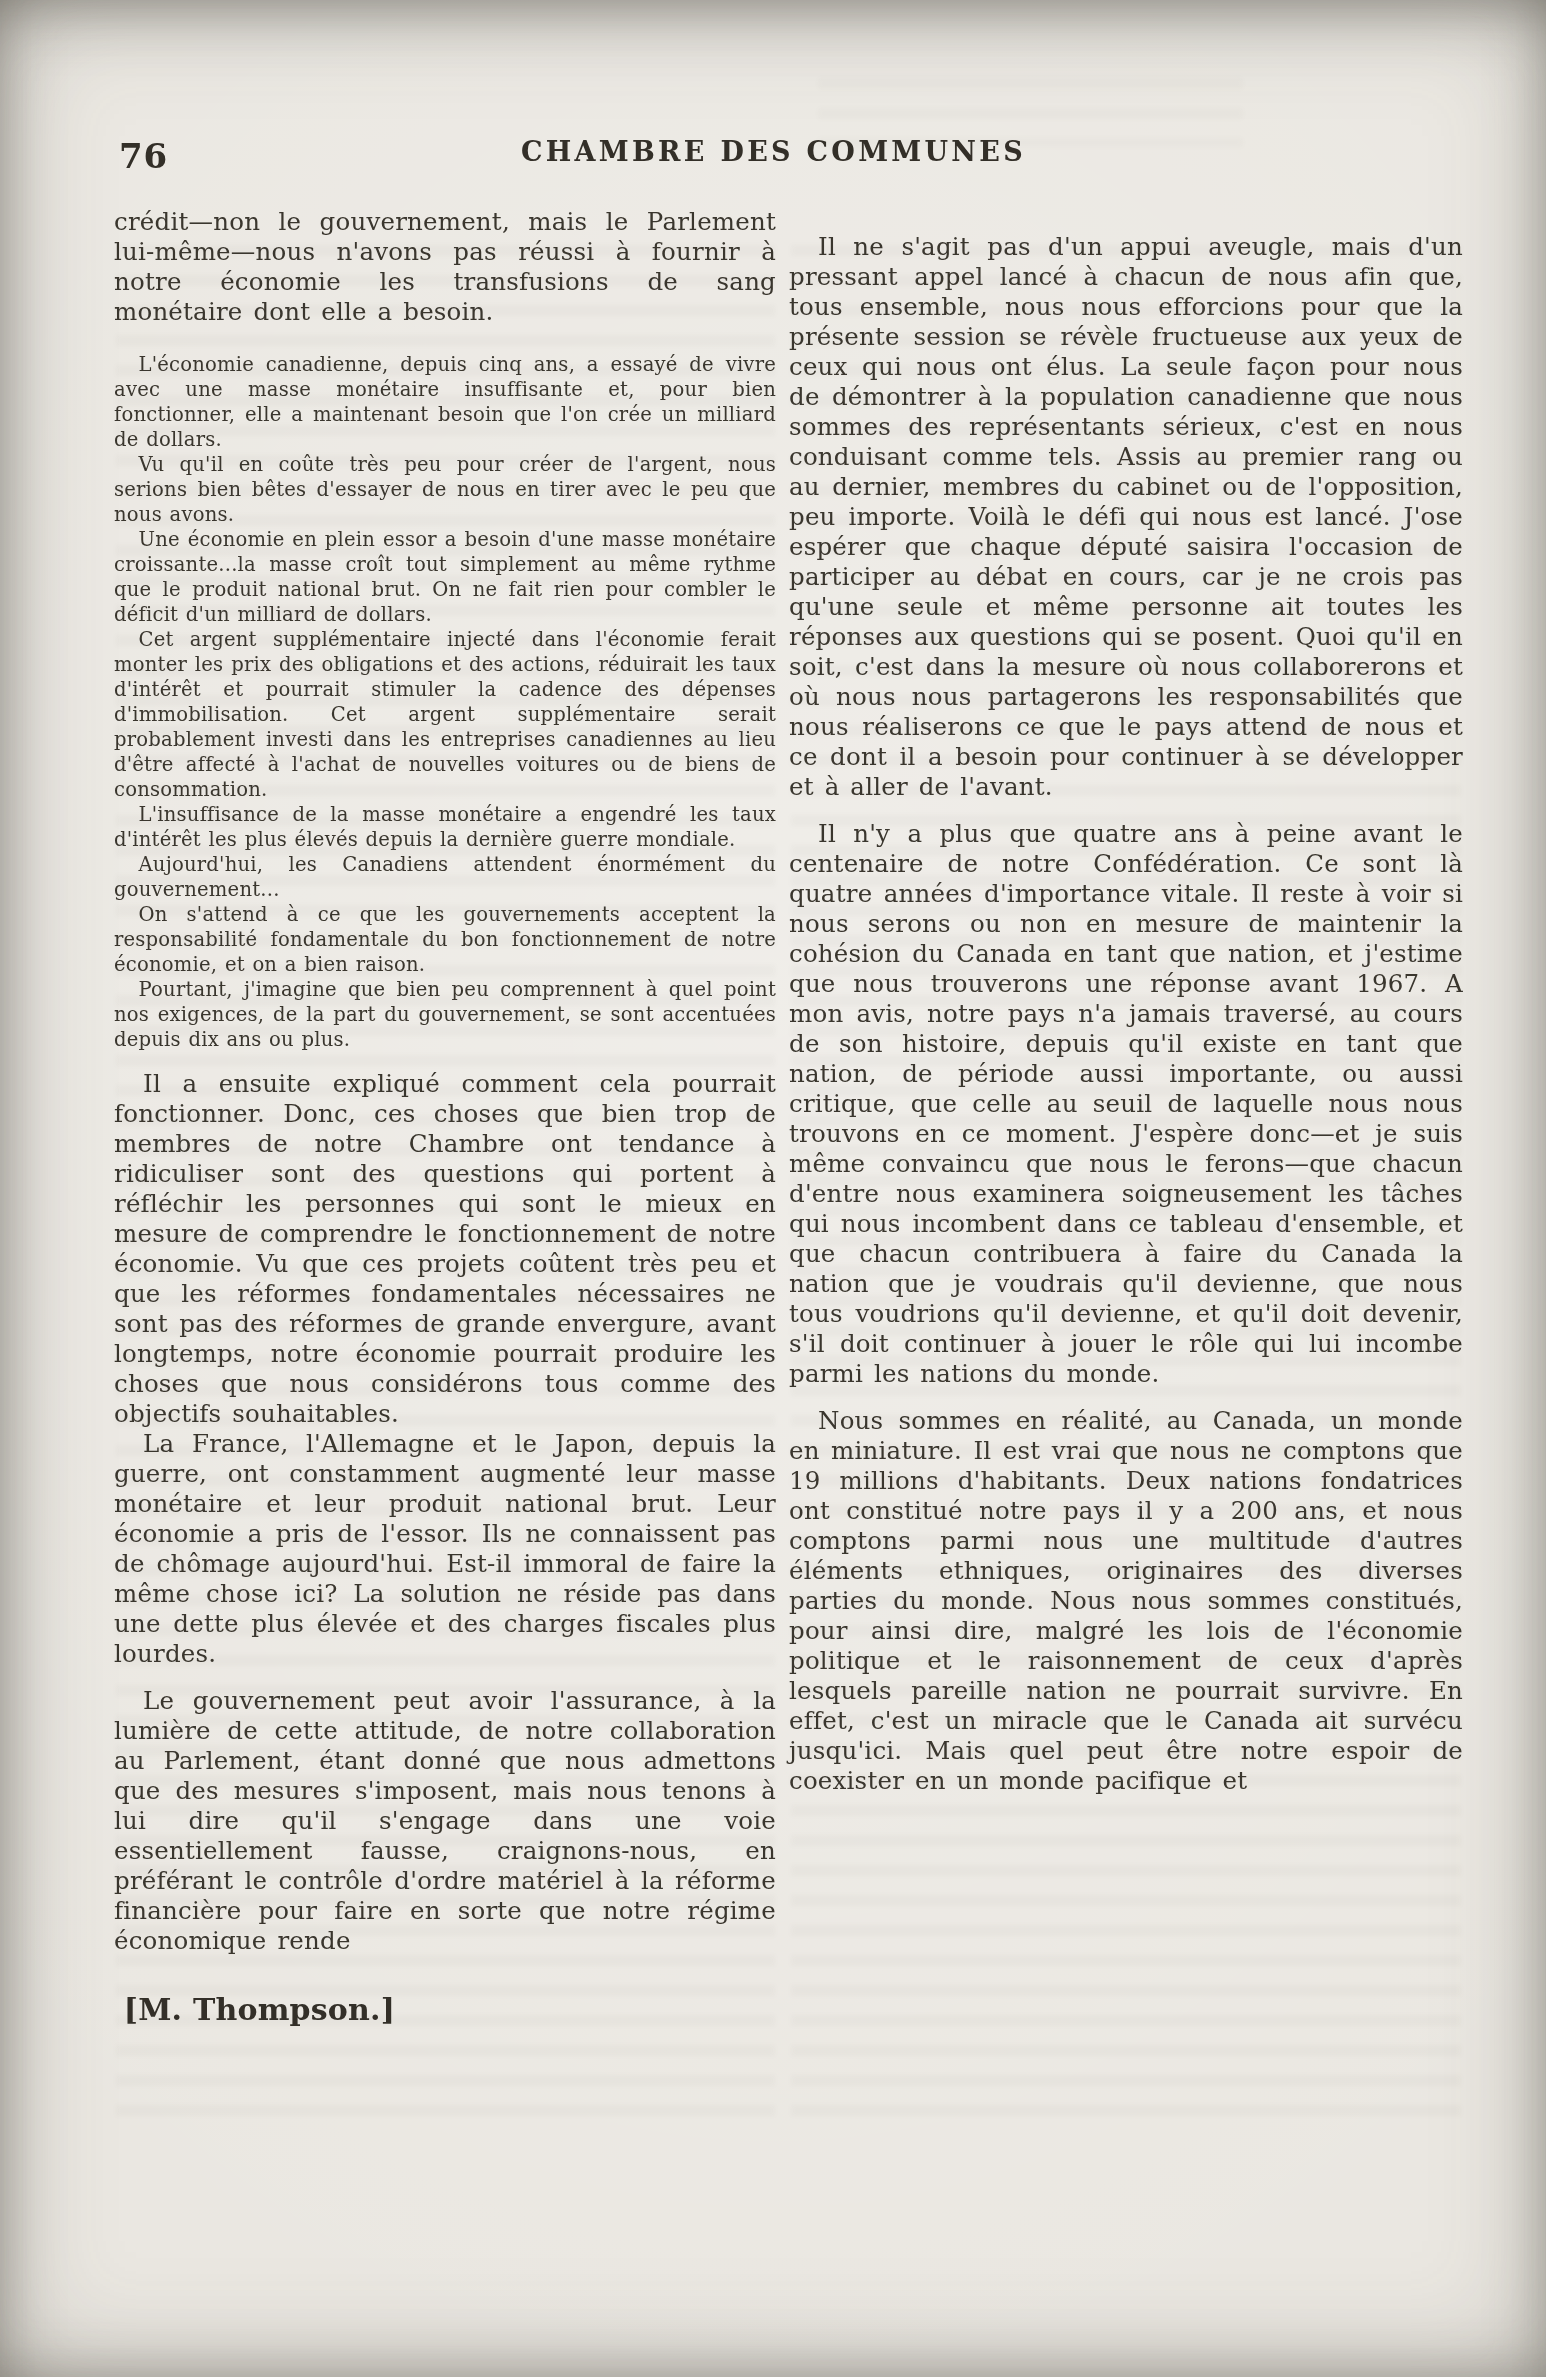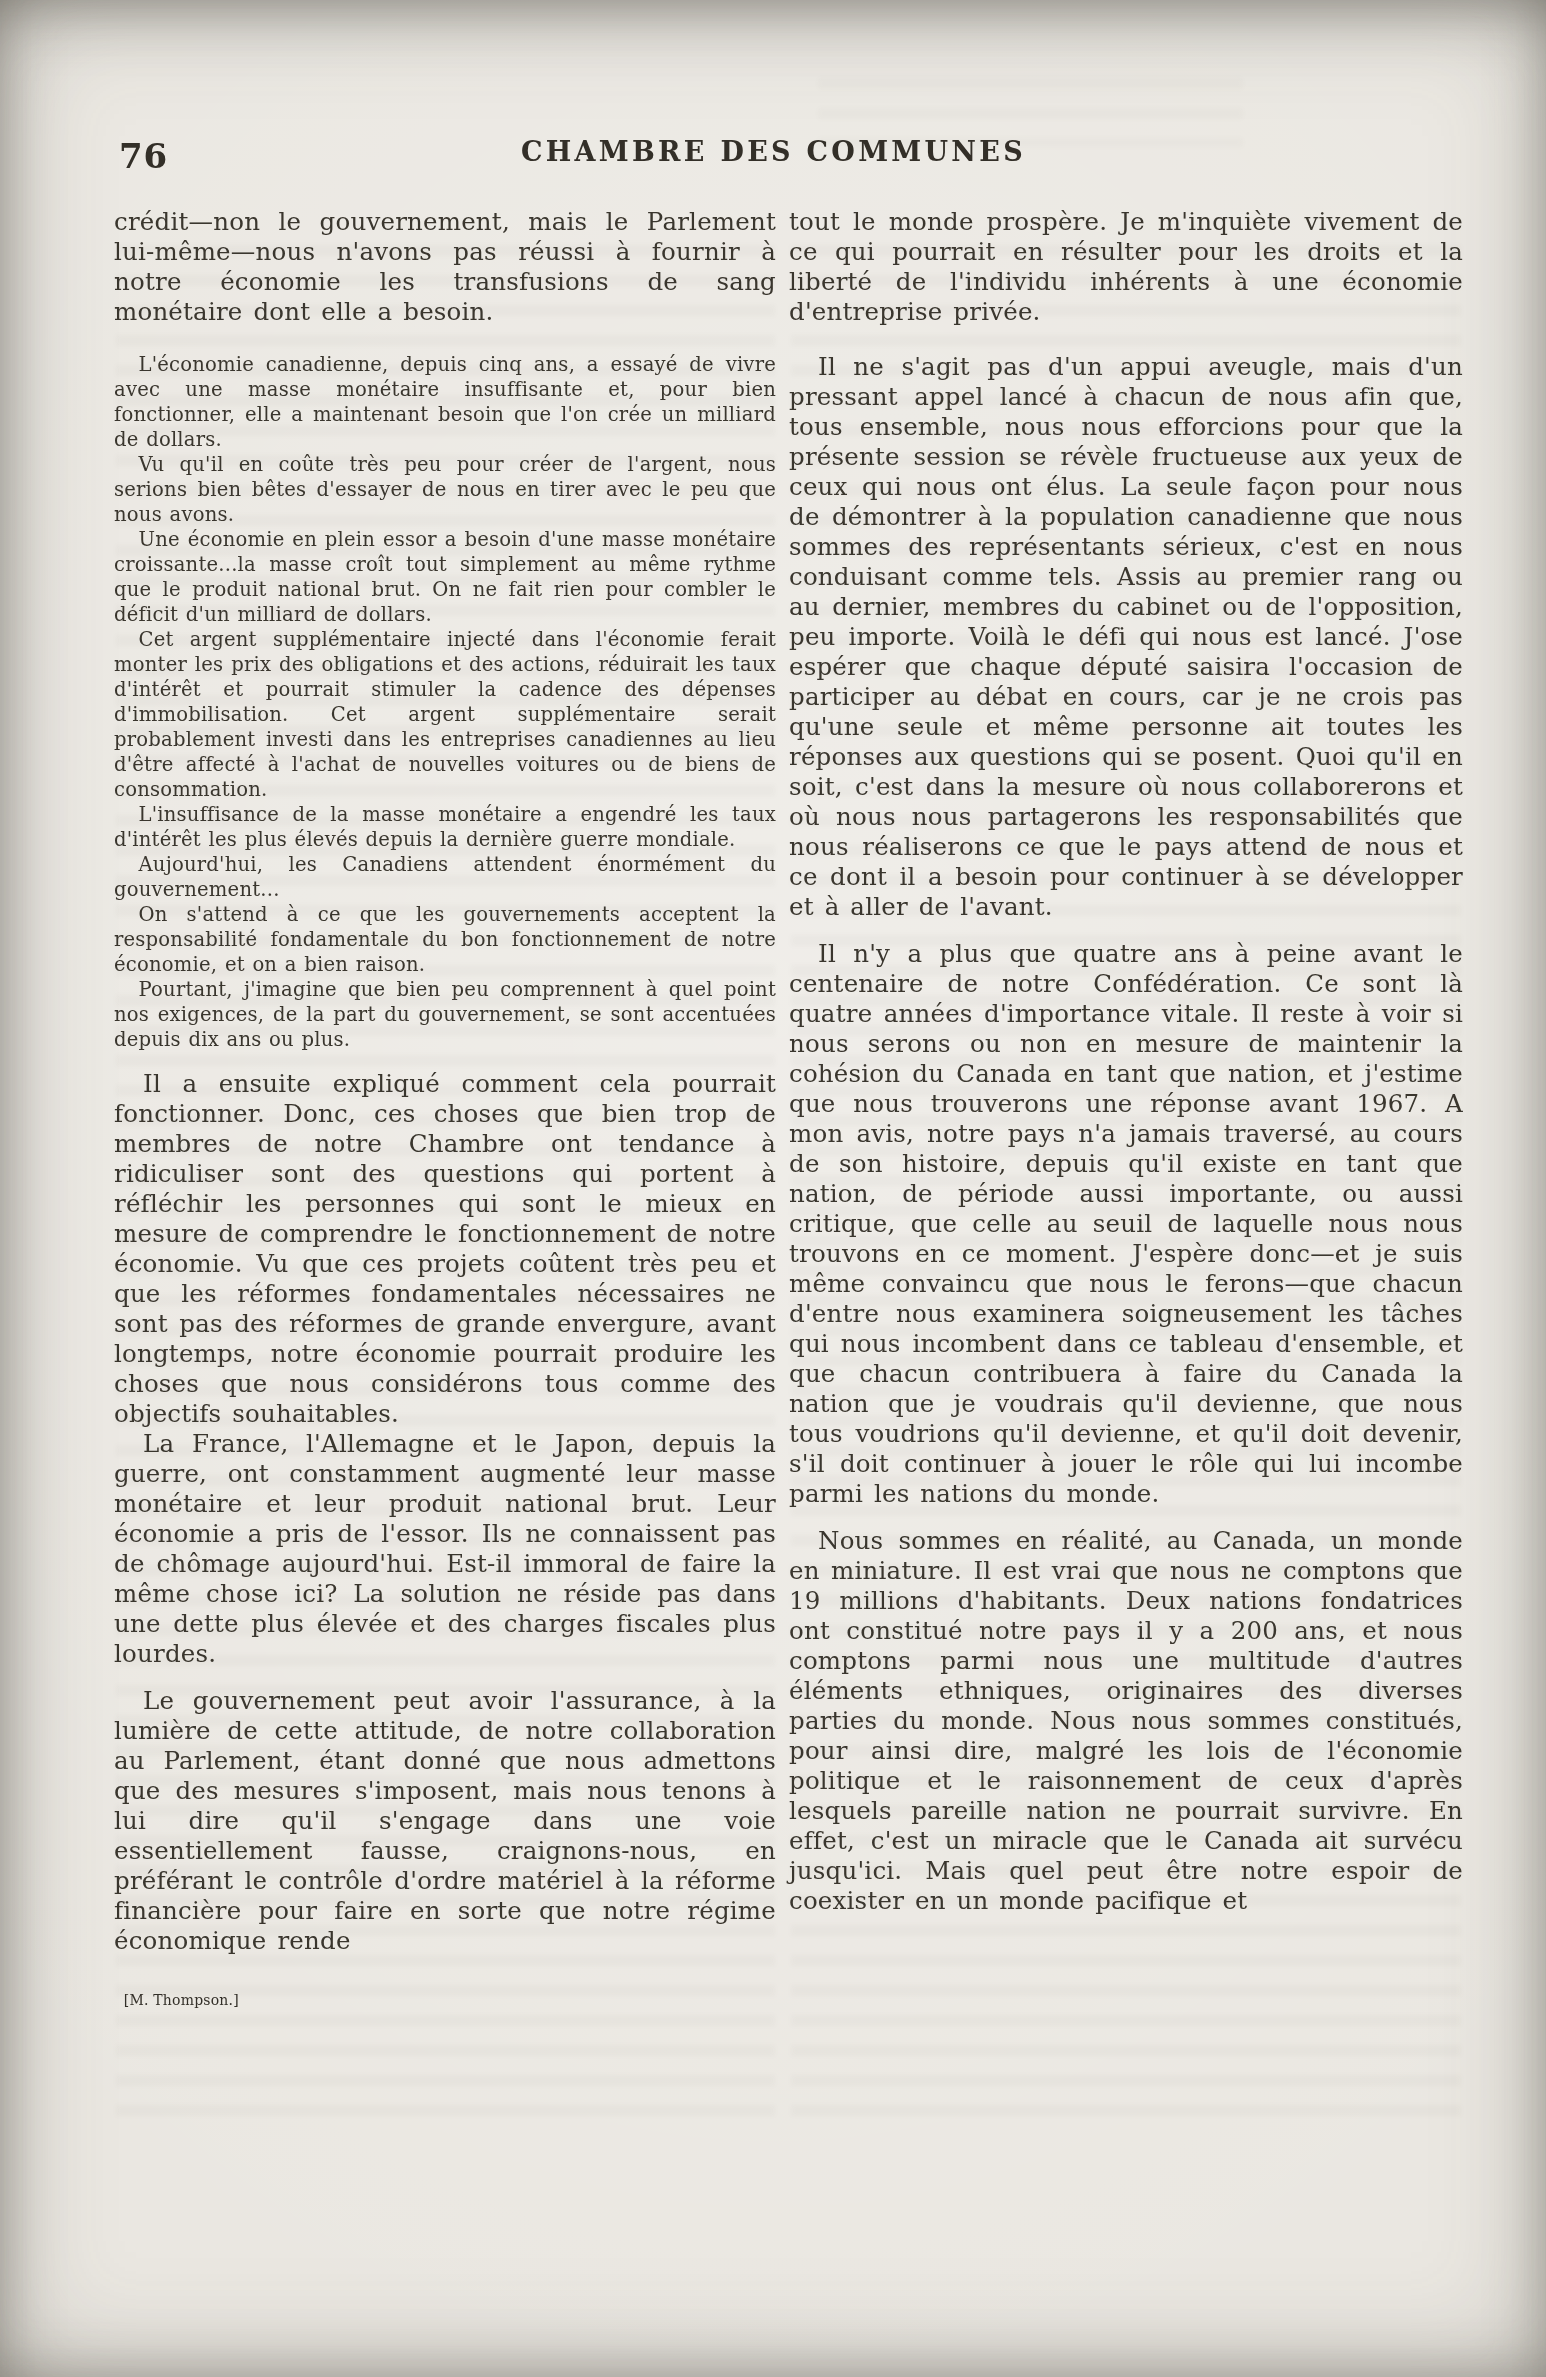--- a/index.html
+++ b/index.html
@@ -100,22 +100,22 @@
     letter-spacing: 0.2px;
   }
   .para.quote.indent { text-indent: 24.5px; }
   .gap-lg { margin-top: 17px; }
   .gap-sm { margin-top: 25px; }
   .para em { font-style: italic; }
 
   .attribution {
     margin-top: 36px;
     padding-left: 9.8px;
-    font-size: 14px;
-    font-weight: normal;
+    font-size: 30px;
+    font-weight: bold;
     letter-spacing: 0.2px;
     color: #332f28;
   }
 </style>
 </head>
 <body>
 
 <div class="page">
   <div class="ghost" id="ghost-top"></div>
   <div class="ghost" id="ghost-left"></div>
@@ -135,21 +135,20 @@
         <p class="para quote indent">L'insuffisance de la masse monétaire a engendré les taux d'intérêt les plus élevés depuis la dernière guerre mondiale.</p>
         <p class="para quote indent">Aujourd'hui, les Canadiens attendent énormément du gouvernement...</p>
         <p class="para quote indent">On s'attend à ce que les gouvernements acceptent la responsabilité fondamentale du bon fonctionnement de notre économie, et on a bien raison.</p>
         <p class="para quote indent">Pourtant, j'imagine que bien peu comprennent à quel point nos exigences, de la part du gouvernement, se sont accentuées depuis dix ans ou plus.</p>
         <p class="para body indent gap-lg">Il a ensuite expliqué comment cela pourrait fonctionner. Donc, ces choses que bien trop de membres de notre Chambre ont tendance à ridiculiser sont des questions qui portent à réfléchir les personnes qui sont le mieux en mesure de comprendre le fonctionnement de notre économie. Vu que ces projets coûtent très peu et que les réformes fondamentales nécessaires ne sont pas des réformes de grande envergure, avant longtemps, notre économie pourrait produire les choses que nous considérons tous comme des objectifs souhaitables.</p>
         <p class="para body indent">La France, l'Allemagne et le Japon, depuis la guerre, ont constamment augmenté leur masse monétaire et leur produit national brut. Leur économie a pris de l'essor. Ils ne connaissent pas de chômage aujourd'hui. Est-il immoral de faire la même chose ici? La solution ne réside pas dans une dette plus élevée et des charges fiscales plus lourdes.</p>
         <p class="para body indent gap-lg">Le gouvernement peut avoir l'assurance, à la lumière de cette attitude, de notre collaboration au Parlement, étant donné que nous admettons que des mesures s'imposent, mais nous tenons à lui dire qu'il s'engage dans une voie essentiellement fausse, craignons-nous, en préférant le contrôle d'ordre matériel à la réforme financière pour faire en sorte que notre régime économique rende</p>
         <div class="attribution">[M. Thompson.]</div>
       </div>
     <div class="col" id="right-col">
-        <p class="para body">tout le monde prospère. Je m'inquiète vivement de ce qui pourrait en résulter pour les droits et la liberté de l'individu inhérents à une économie d'entreprise privée.</p>
         <p class="para body indent gap-sm">Il ne s'agit pas d'un appui aveugle, mais d'un pressant appel lancé à chacun de nous afin que, tous ensemble, nous nous efforcions pour que la présente session se révèle fructueuse aux yeux de ceux qui nous ont élus. La seule façon pour nous de démontrer à la population canadienne que nous sommes des représentants sérieux, c'est en nous conduisant comme tels. Assis au premier rang ou au dernier, membres du cabinet ou de l'opposition, peu importe. Voilà le défi qui nous est lancé. J'ose espérer que chaque député saisira l'occasion de participer au débat en cours, car je ne crois pas qu'une seule et même personne ait toutes les réponses aux questions qui se posent. Quoi qu'il en soit, c'est dans la mesure où nous collaborerons et où nous nous partagerons les responsabilités que nous réaliserons ce que le pays attend de nous et ce dont il a besoin pour continuer à se développer et à aller de l'avant.</p>
         <p class="para body indent gap-lg">Il n'y a plus que quatre ans à peine avant le centenaire de notre Confédération. Ce sont là quatre années d'importance vitale. Il reste à voir si nous serons ou non en mesure de maintenir la cohésion du Canada en tant que nation, et j'estime que nous trouverons une réponse avant 1967. A mon avis, notre pays n'a jamais traversé, au cours de son histoire, depuis qu'il existe en tant que nation, de période aussi importante, ou aussi critique, que celle au seuil de laquelle nous nous trouvons en ce moment. J'espère donc—et je suis même convaincu que nous le ferons—que chacun d'entre nous examinera soigneusement les tâches qui nous incombent dans ce tableau d'ensemble, et que chacun contribuera à faire du Canada la nation que je voudrais qu'il devienne, que nous tous voudrions qu'il devienne, et qu'il doit devenir, s'il doit continuer à jouer le rôle qui lui incombe parmi les nations du monde.</p>
         <p class="para body indent gap-lg">Nous sommes en réalité, au Canada, un monde en miniature. Il est vrai que nous ne comptons que 19 millions d'habitants. Deux nations fondatrices ont constitué notre pays il y a 200 ans, et nous comptons parmi nous une multitude d'autres éléments ethniques, originaires des diverses parties du monde. Nous nous sommes constitués, pour ainsi dire, malgré les lois de l'économie politique et le raisonnement de ceux d'après lesquels pareille nation ne pourrait survivre. En effet, c'est un miracle que le Canada ait survécu jusqu'ici. Mais quel peut être notre espoir de coexister en un monde pacifique et</p>
       </div>
   </div>
 
   <div class="vignette"></div>
 </div>
 
 

